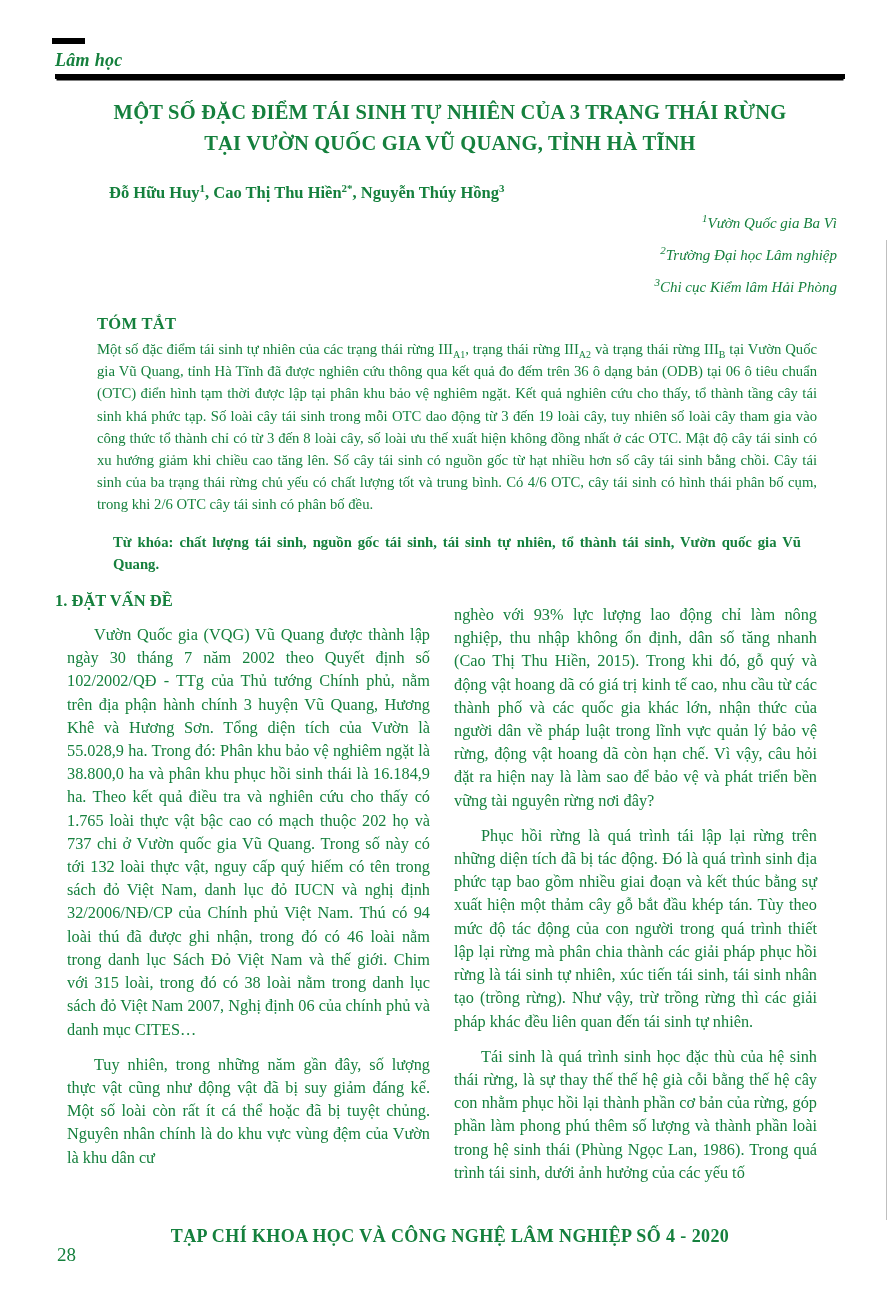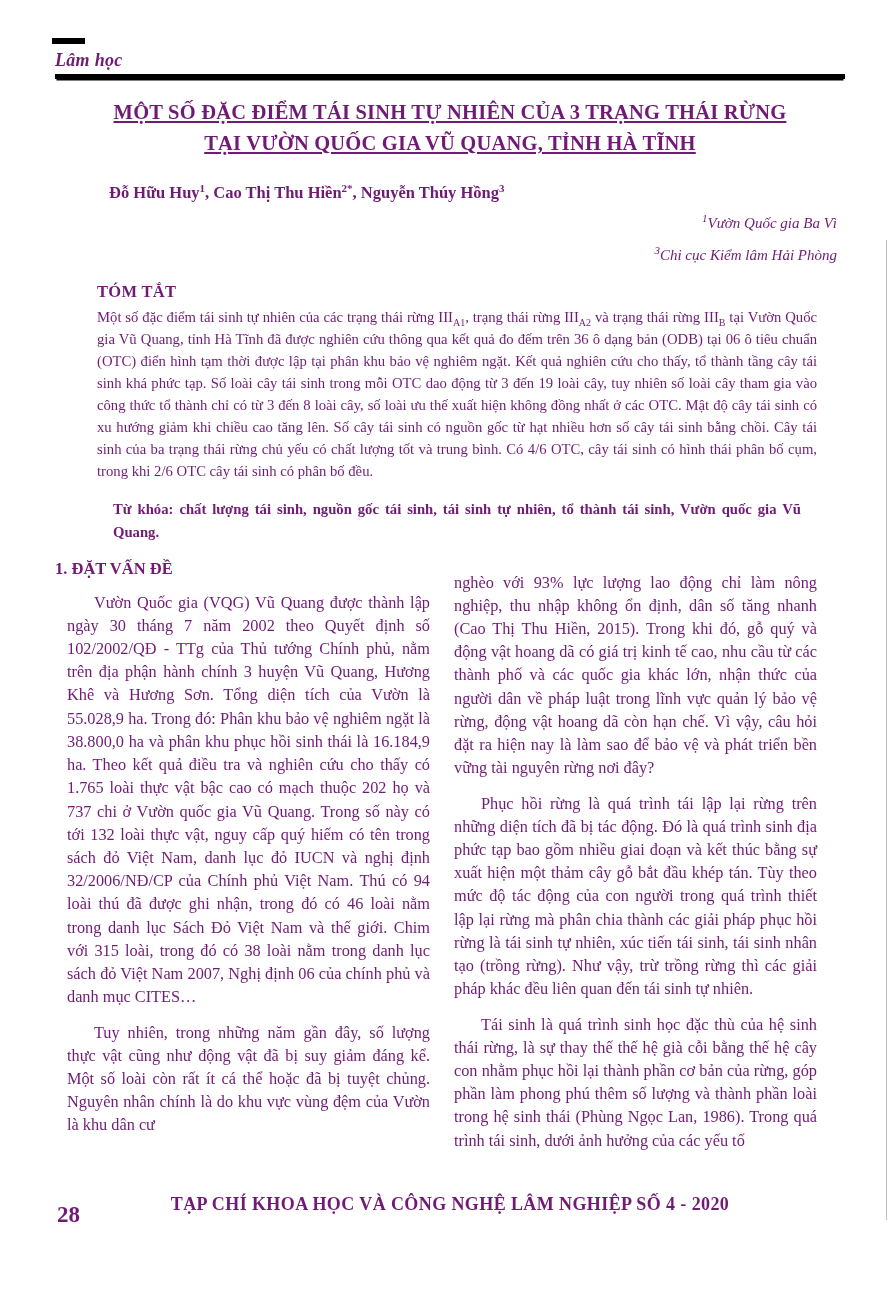--- a/index.html
+++ b/index.html
@@ -2,21 +2,21 @@
 <html lang="vi"><head>
 <meta charset="utf-8">
 <style>
   html, body { margin: 0; padding: 0; background: #e8e8e8; }
   .page {
     position: relative;
     width: 891px;
     height: 1316px;
     margin: 0 auto;
     background: #ffffff;
-    color: #701a75;
+    color: #15803d;
     font-family: "Liberation Serif", "DejaVu Serif", serif;
     box-sizing: border-box;
     padding: 36px 46px 0 55px;
     overflow: hidden;
   }
   .scan-dash {
     position: absolute;
     left: 52px; top: 38px;
     width: 33px; height: 6px;
     background: #000;
@@ -42,21 +42,20 @@
     box-shadow: 0 3px 0 -1.5px #000;
     margin-bottom: 2px;
   }
   .paper-title {
     margin: 18px 0 0 0;
     text-align: center;
     font-size: 20.5px;
     font-weight: bold;
     line-height: 1.5;
     letter-spacing: 0.2px;
-    text-decoration: underline;
   }
   .authors-block { margin: 24px 0 0 42px; }
   .authors-line {
     margin: 0 0 3px 12px;
     font-size: 16.5px;
     font-weight: bold;
   }
   .authors-line sup, .affiliation sup {
     font-size: 11px;
     line-height: 0;
@@ -120,23 +119,23 @@
   }
   .footnote sup { font-size: 10px; line-height: 0; font-style: normal; }
   .page-footer {
     position: relative;
     margin-top: 30px;
     text-align: center;
   }
   .page-number {
     position: absolute;
     left: 2px;
-    top: 8px;
-    font-size: 23px;
-    font-weight: bold;
+    top: 18px;
+    font-size: 19px;
+    font-weight: normal;
   }
   .journal-line {
     font-size: 18px;
     font-weight: bold;
     letter-spacing: 0.4px;
   }
 </style>
 </head>
 <body>
 
@@ -148,20 +147,21 @@
   <div class="header-rule"></div>
 
   <h1 class="paper-title">
     <span>MỘT SỐ ĐẶC ĐIỂM TÁI SINH TỰ NHIÊN CỦA 3 TRẠNG THÁI RỪNG</span><br>
     <span>TẠI VƯỜN QUỐC GIA VŨ QUANG, TỈNH HÀ TĨNH</span>
   </h1>
 
   <div class="authors-block">
     <p class="authors-line"><span>Đỗ Hữu Huy</span><sup>1</sup><span>, </span><span>Cao Thị Thu Hiền</span><sup>2*</sup><span>, </span><span>Nguyễn Thúy Hồng</span><sup>3</sup></p>
     <p class="affiliation"><sup>1</sup><span>Vườn Quốc gia Ba Vì</span></p>
+    <p class="affiliation"><sup>2</sup><span>Trường Đại học Lâm nghiệp</span></p>
     <p class="affiliation"><sup>3</sup><span>Chi cục Kiểm lâm Hải Phòng</span></p>
   </div>
 
   <div class="abstract-block">
     <h2 class="abstract-heading">TÓM TẮT</h2>
     <p class="abstract-text"><span>Một số đặc điểm tái sinh tự nhiên của các trạng thái rừng III</span><sub>A1</sub><span>, trạng thái rừng III</span><sub>A2</sub><span> và trạng thái rừng III</span><sub>B</sub><span> tại Vườn Quốc gia Vũ Quang, tỉnh Hà Tĩnh đã được nghiên cứu thông qua kết quả đo đếm trên 36 ô dạng bản (ODB) tại 06 ô tiêu chuẩn (OTC) điển hình tạm thời được lập tại phân khu bảo vệ nghiêm ngặt. Kết quả nghiên cứu cho thấy, tổ thành tầng cây tái sinh khá phức tạp. Số loài cây tái sinh trong mỗi OTC dao động từ 3 đến 19 loài cây, tuy nhiên số loài cây tham gia vào công thức tổ thành chỉ có từ 3 đến 8 loài cây, số loài ưu thế xuất hiện không đồng nhất ở các OTC. Mật độ cây tái sinh có xu hướng giảm khi chiều cao tăng lên. Số cây tái sinh có nguồn gốc từ hạt nhiều hơn số cây tái sinh bằng chồi. Cây tái sinh của ba trạng thái rừng chủ yếu có chất lượng tốt và trung bình. Có 4/6 OTC, cây tái sinh có hình thái phân bố cụm, trong khi 2/6 OTC cây tái sinh có phân bố đều.</span></p>
     <p class="keywords"><span>Từ khóa: </span><span>chất lượng tái sinh, nguồn gốc tái sinh, tái sinh tự nhiên, tổ thành tái sinh, Vườn quốc gia Vũ Quang.</span></p>
   </div>
 
   <div class="columns">

